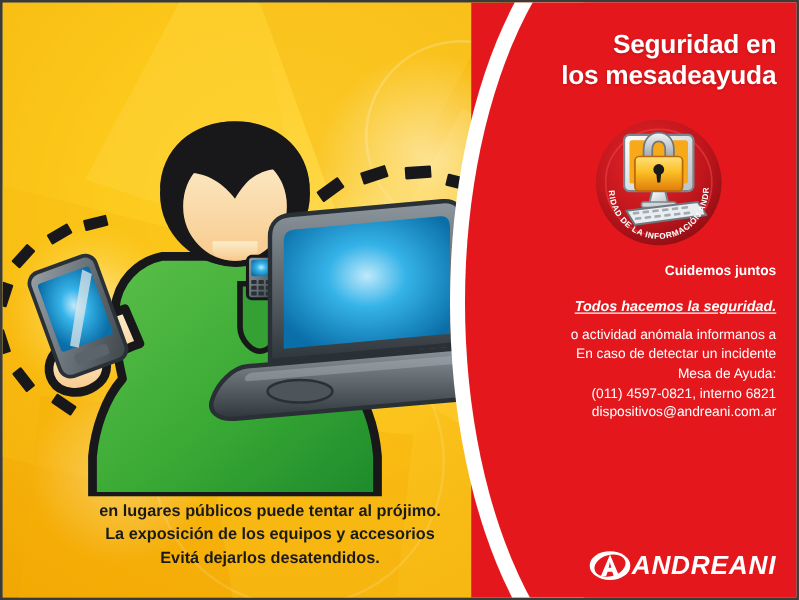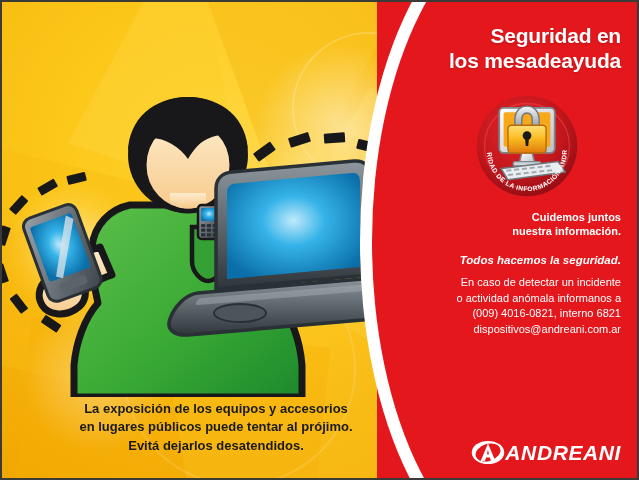--- a/index.html
+++ b/index.html
@@ -80,21 +80,21 @@
   
   .badge-wrap{position:relative;height:118px;margin-top:12px;}
   .badge{
     position:absolute;right:42px;top:8px;width:104px;height:104px;
   }
 
   .tagline{
     margin:6px 0 0 0;font-size:11px;font-weight:bold;line-height:1.3;
   }
   .slogan{
-    margin:16px 0 0 0;font-size:11.5px;font-weight:bold;font-style:italic;
+    margin:16px 0 0 0;font-size:11.5px;font-weight:bold;font-style:italic;text-decoration:underline;
   }
   .contact{
     margin:9px 0 0 0;font-size:11px;line-height:1.42;font-weight:normal;
   }
   .contact div{white-space:nowrap;}
 
   
   .logo{
     position:absolute;right:16px;bottom:16px;
     display:flex;align-items:center;gap:0;
@@ -337,42 +337,42 @@
         </g>
 
         <text font-family="Liberation Sans, sans-serif" font-size="7.6" font-weight="bold" fill="#ffffff" letter-spacing="0.55">
           <textPath href="#arcpath" startOffset="50%" text-anchor="middle">SEGURIDAD DE LA INFORMACIÓN ANDREANI</textPath>
         </text>
       </svg>
     </div>
 
     <p class="tagline">
       <span>Cuidemos juntos</span><br>
-      <span>nuestra información.</span>
     </p>
 
     <p class="slogan">Todos hacemos la seguridad.</p>
 
     <div class="contact">
+      <div>o actividad anómala informanos a</div>
       <div>En caso de detectar un incidente</div>
-      <div>o actividad anómala informanos a</div>
-      <div>(009) 4016-0821, interno 6821</div>
+      <div>Mesa de Ayuda:</div>
+      <div>(011) 4597-0821, interno 6821</div>
       <div>dispositivos@andreani.com.ar</div>
     </div>
 
     <div class="logo">
       <svg class="logo-mark" viewBox="0 0 44 34">
         <ellipse cx="22" cy="17" rx="21" ry="15" fill="#ffffff"></ellipse>
         <ellipse cx="22" cy="17" rx="16.5" ry="11" fill="#e3171c" transform="rotate(-17 22 17)"></ellipse>
         <path d="M22 5.5 L31.5 28 L26 28 L24.3 23.4 L19.6 23.4 L17.9 28 L12.5 28 Z
                  M21.9 13.4 L20.6 19.2 L23.3 19.2 Z" fill="#ffffff"></path>
       </svg>
       <span class="logo-text">ANDREANI</span>
     </div>
   </div>
 
   <div class="caption">
+    <div>en lugares públicos puede tentar al prójimo.</div>
     <div>La exposición de los equipos y accesorios</div>
-    <div>en lugares públicos puede tentar al prójimo.</div>
     <div>Evitá dejarlos desatendidos.</div>
   </div>
 
 </div>
 
 </body></html>

